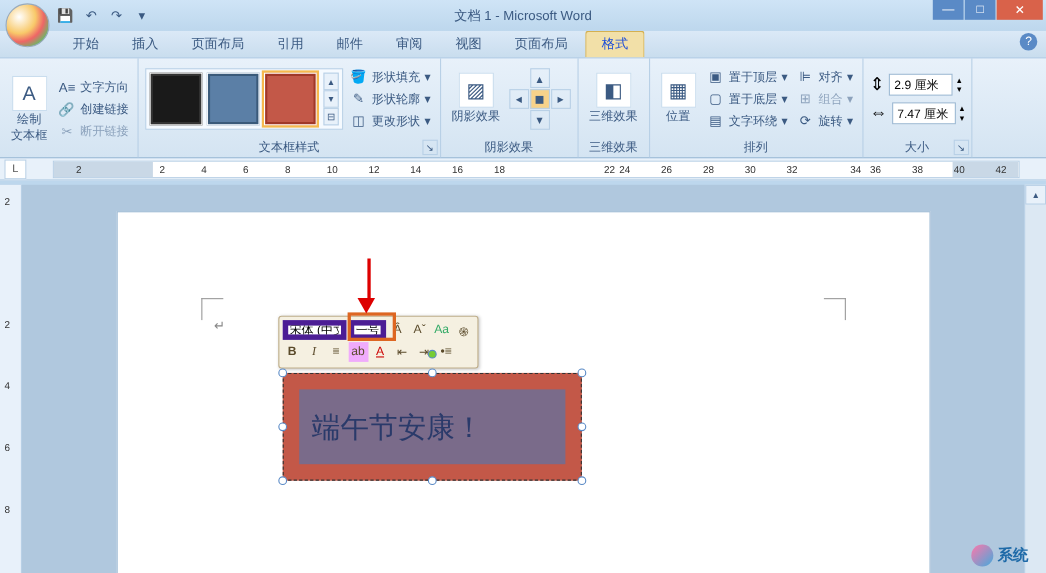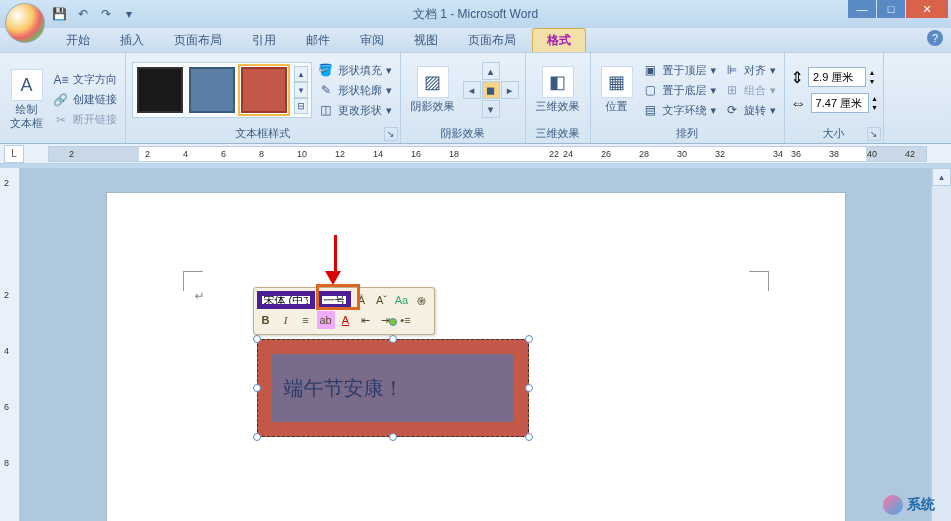--- a/index.html
+++ b/index.html
@@ -12,21 +12,21 @@
 .qat-btn { width: 20px; height: 20px; display: flex; align-items: center; justify-content: center; font-size: 12px; color: #3b5a82; }
 .title-center { position: absolute; left: 50%; transform: translateX(-50%); font-size: 12px; color: #3b5a82; display: flex; gap: 40px; }
 .ctx-tab { background: #f8d88a; padding: 2px 18px; border-radius: 3px 3px 0 0; color: #6a4a10; }
 .win-controls { position: absolute; right: 3px; top: 0; display: flex; }
 .win-btn { width: 28px; height: 18px; display: flex; align-items: center; justify-content: center; font-size: 11px; color: #fff; }
 .win-min { background: #5a8ac6; } .win-max { background: #5a8ac6; margin-left:1px; } .win-close { background: #d9624a; width: 42px; margin-left:1px; }
 
 
 .tabs { height: 24px; background: linear-gradient(#dbe9f7,#c9ddee); display: flex; align-items: flex-end; padding-left: 52px; gap: 2px; }
 .tab { padding: 3px 14px; font-size: 12px; color: #3b5a82; cursor: pointer; border-radius: 3px 3px 0 0; }
-.tab.active { background: #f2e0a8; border: 1px solid #d4b050; border-bottom: none; color: #a21caf; font-weight: bold; }
+.tab.active { background: #f2e0a8; border: 1px solid #d4b050; border-bottom: none; color: #1d4ed8; }
 .help-btn { position: absolute; right: 8px; top: 30px; width: 16px; height: 16px; border-radius: 50%; background: #5a8ac6; color:#fff; font-size: 11px; display:flex; align-items:center; justify-content:center; }
 
 
 .ribbon { height: 92px; background: linear-gradient(#e8f1fa,#d4e4f2); border-top: 1px solid #b8d0e6; border-bottom: 1px solid #9bb8d3; display: flex; }
 .group { border-right: 1px solid #b8d0e6; padding: 3px 6px 0 6px; display: flex; flex-direction: column; position: relative; }
 .group-label { text-align: center; font-size: 11px; color: #3b5a82; padding: 2px 0; }
 .group-body { flex: 1; display: flex; align-items: center; gap: 4px; }
 .big-btn { display: flex; flex-direction: column; align-items: center; gap: 2px; padding: 2px 4px; cursor: pointer; }
 .big-btn .ico { width: 32px; height: 32px; border: 1px solid #c9ddee; background: #fff; display:flex; align-items:center; justify-content:center; font-size: 18px; color:#3b5a82; }
 .big-btn span { font-size: 11px; color: #3b5a82; text-align:center; line-height:1.2; }
@@ -57,21 +57,21 @@
 .vruler .vt { position:absolute; left:4px; font-size:9px; color:#333; transform: rotate(0deg); }
 .page-wrap { flex:1; overflow:hidden; display:flex; justify-content:center; padding-top: 24px; }
 .page { width: 740px; height: 480px; background: #fff; border: 1px solid #9bb8d3; position: relative; }
 .corner { position:absolute; width:20px; height:20px; border-color:#aaa; }
 .corner.tl { top:78px; left:76px; border-left:1px solid #999; border-top:1px solid #999; }
 .corner.tr { top:78px; right:76px; border-right:1px solid #999; border-top:1px solid #999; }
 
 
 .textbox { position:absolute; left:150px; top:146px; width:272px; height:98px; background:#c35848; border:1px dashed #333; }
 .textbox .inner { position:absolute; left:14px; top:14px; right:14px; bottom:14px; background:#7a6b8a; display:flex; align-items:center; padding-left:12px; }
-.textbox .txt { font-size: 20px; color:#2a3a6a; font-family: "SimSun", serif; }
+.textbox .txt { font-size: 26px; color:#2a3a6a; font-family: "SimSun", serif; }
 .handle { position:absolute; width:8px; height:8px; background:#fff; border:1px solid #5a8ac6; border-radius:50%; }
 .h-n{top:-5px;left:50%;margin-left:-4px;} .h-s{bottom:-5px;left:50%;margin-left:-4px;}
 .h-e{right:-5px;top:50%;margin-top:-4px;} .h-w{left:-5px;top:50%;margin-top:-4px;}
 .h-ne{top:-5px;right:-5px;}.h-nw{top:-5px;left:-5px;}.h-se{bottom:-5px;right:-5px;}.h-sw{bottom:-5px;left:-5px;}
 .rot{position:absolute;top:-22px;left:50%;margin-left:-4px;width:8px;height:8px;background:#7c3;border:1px solid #5a8ac6;border-radius:50%;}
 
 
 .mini { position:absolute; left:146px; top:94px; background:#f5f0e1; border:1px solid #bfae8a; border-radius:3px; padding:3px; box-shadow: 1px 1px 3px rgba(0,0,0,0.2); }
 .mini-row { display:flex; gap:2px; align-items:center; margin-bottom:2px; }
 .mini-row:last-child{margin-bottom:0;}

